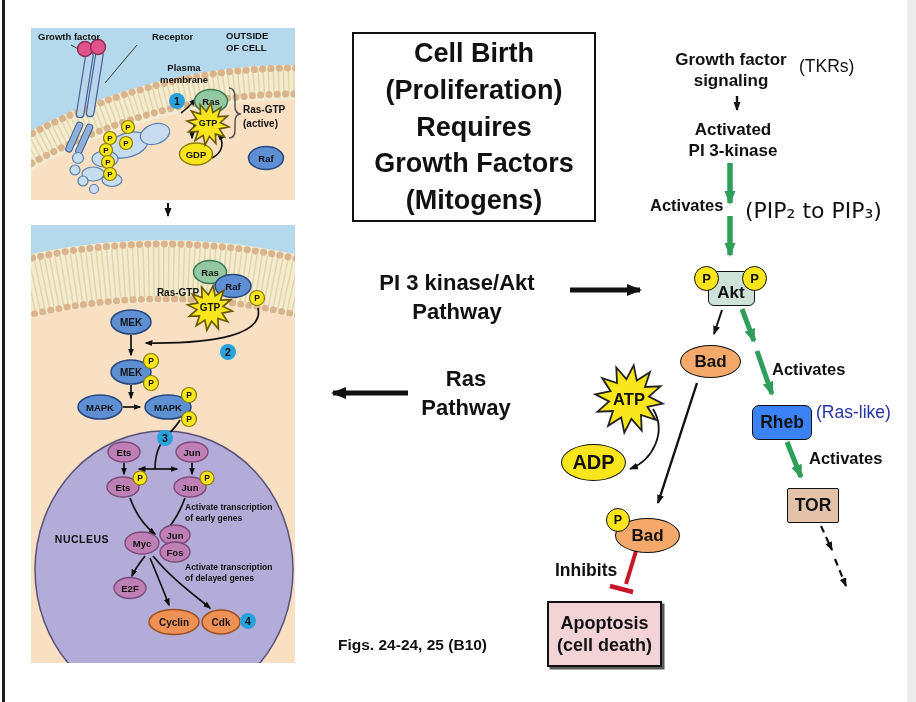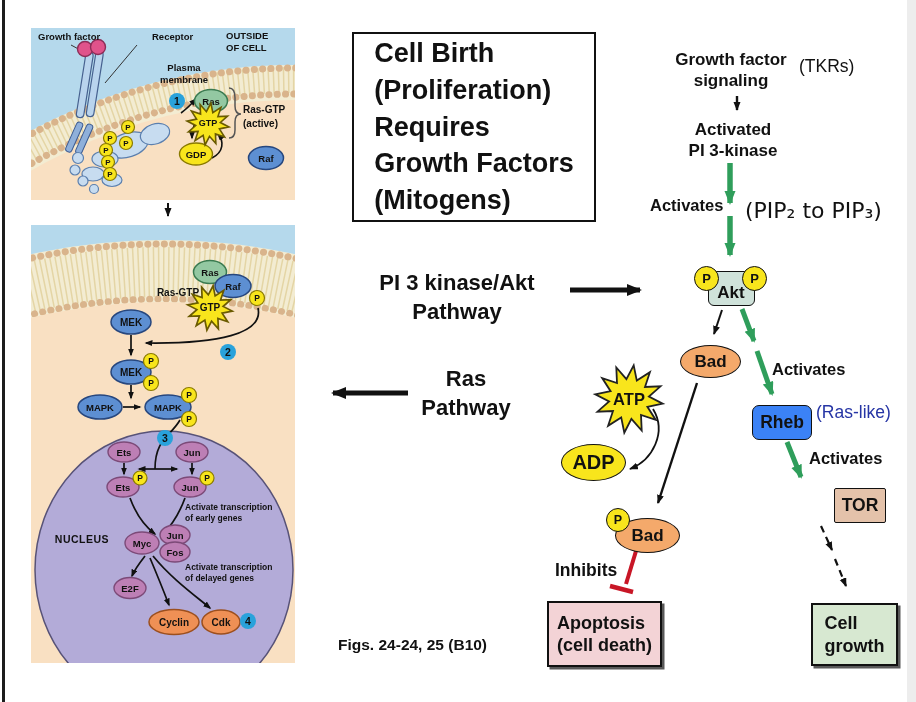--- a/index.html
+++ b/index.html
@@ -3,21 +3,21 @@
 <meta charset="utf-8">
 <style>
   html,body{margin:0;padding:0;background:#fff;}
   #slide{position:relative;width:916px;height:702px;background:#fff;overflow:hidden;
          font-family:"Liberation Sans",sans-serif;color:#111;}
   .abs{position:absolute;}
   .b{font-weight:bold;}
   .ml{white-space:pre-line;}
   .ctr{transform:translateX(-50%);text-align:center;}
   .figbox{position:absolute;display:flex;align-items:center;justify-content:center;
-          border:2px solid #111;white-space:pre-line;font-weight:bold;color:#111;}
+          border:2px solid #111;text-align:center;white-space:pre-line;font-weight:bold;color:#111;}
   .oval{position:absolute;border-radius:50%;border:1.6px solid #111;display:flex;
         align-items:center;justify-content:center;font-weight:bold;color:#111;}
   .pb{position:absolute;border-radius:50%;background:#f8e51c;border:1.5px solid #111;
       display:flex;align-items:center;justify-content:center;font-weight:bold;color:#111;}
   svg text{font-family:"Liberation Sans",sans-serif;font-weight:bold;fill:#111;text-anchor:middle;}
   .pip{font-family:"DejaVu Sans",sans-serif;}
 </style>
 </head>
 <body>
 
@@ -343,29 +343,26 @@
 
   <div class="oval" style="left:680px;top:345px;width:59px;height:31px;background:#f4a96b;font-size:17px;">Bad</div>
   <div class="abs b" style="left:772px;top:360px;font-size:16.5px;">Activates</div>
 
   <div class="abs" style="left:752px;top:405px;width:58px;height:33px;background:#3b82f6;border:1.6px solid #111;border-radius:7px;
               display:flex;align-items:center;justify-content:center;font-weight:bold;font-size:17.5px;">Rheb</div>
   <div class="abs" style="left:816px;top:402px;font-size:17.5px;color:#2635a5;">(Ras-like)</div>
   <div class="abs b" style="left:809px;top:449px;font-size:16.5px;">Activates</div>
 
   <div class="abs" style="left:787px;top:488px;width:50px;height:33px;background:#e4c2aa;border:1.8px solid #111;border-radius:2px;
-              display:flex;align-items:center;justify-content:center;font-weight:bold;font-size:17.5px;margin-left:47px;">TOR</div>
+              display:flex;align-items:center;justify-content:center;font-weight:bold;font-size:17.5px;">TOR</div>
 
   <div class="abs b ctr" style="left:629px;top:390px;font-size:16.5px;">ATP</div>
   <div class="oval" style="left:561px;top:444px;width:63px;height:35px;background:#f8e51c;font-size:20px;">ADP</div>
 
   <div class="oval" style="left:615px;top:518px;width:63px;height:33px;background:#f4a96b;font-size:17px;">Bad</div>
   <div class="pb" style="left:606px;top:508px;width:22px;height:22px;font-size:12.5px;">P</div>
 
   <div class="abs b" style="left:555px;top:560px;font-size:17.5px;">Inhibits</div>
 
   <div class="figbox" style="left:547px;top:601px;width:111px;height:62px;background:#f3d3d6;font-size:18px;line-height:1.25;
               box-shadow:2.5px 2.5px 0 #595959;">Apoptosis
 (cell death)</div>
-  <div class="figbox" style="left:811px;top:603px;width:83px;height:59px;background:#d7e8d1;font-size:18px;line-height:1.25;
-              box-shadow:2.5px 2.5px 0 #595959;">Cell
-growth</div>
 </div>
 
 </body></html>

